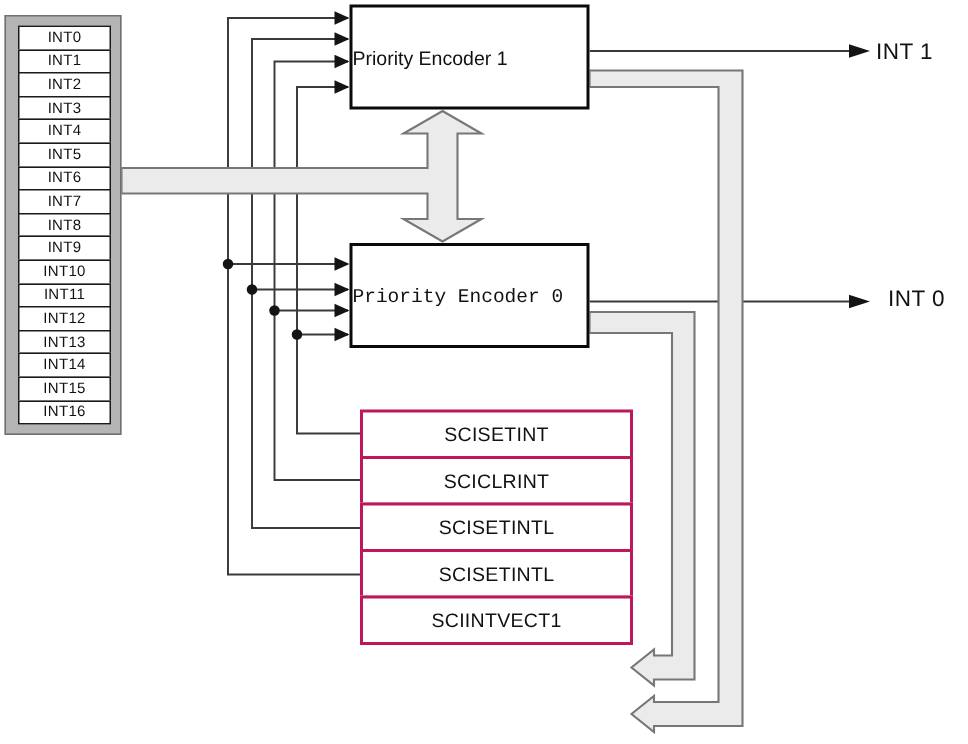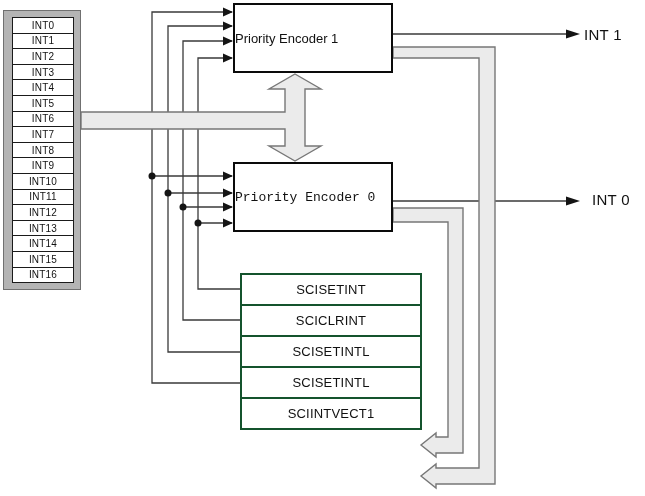--- a/index.html
+++ b/index.html
@@ -29,21 +29,21 @@
 
   .encbox{
     position:absolute;left:233px;width:160px;height:70px;box-sizing:border-box;
     background:#fff;border:2px solid #0a0a0a;display:flex;align-items:center;justify-content:flex-start;
     font-size:13px;
   }
   .enc1{top:3px;} .enc0{top:162px;font-family:Liberation Mono, monospace;}
 
   .regs{position:absolute;left:240px;top:273px;width:182px;}
   .reg-row{
-    box-sizing:border-box;height:33px;margin-top:-2px;background:#fff;border:2px solid #14532d;
+    box-sizing:border-box;height:33px;margin-top:-2px;background:#fff;border:2px solid #be185d;
     display:flex;align-items:center;justify-content:center;font-size:13px;letter-spacing:.2px;
   }
   .reg-row:first-child{margin-top:0;}
 
   .outlab{position:absolute;font-size:15px;letter-spacing:.3px;}
   .out1{left:584px;top:26px;} .out0{left:592px;top:191px;}
 </style>
 </head>
 <body>
 

